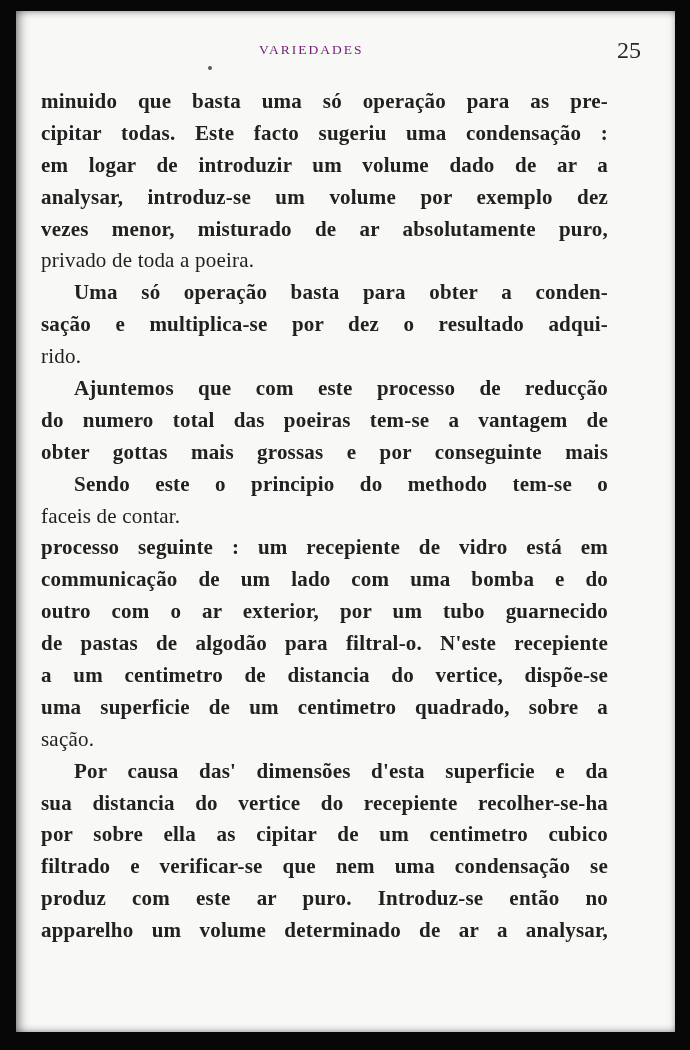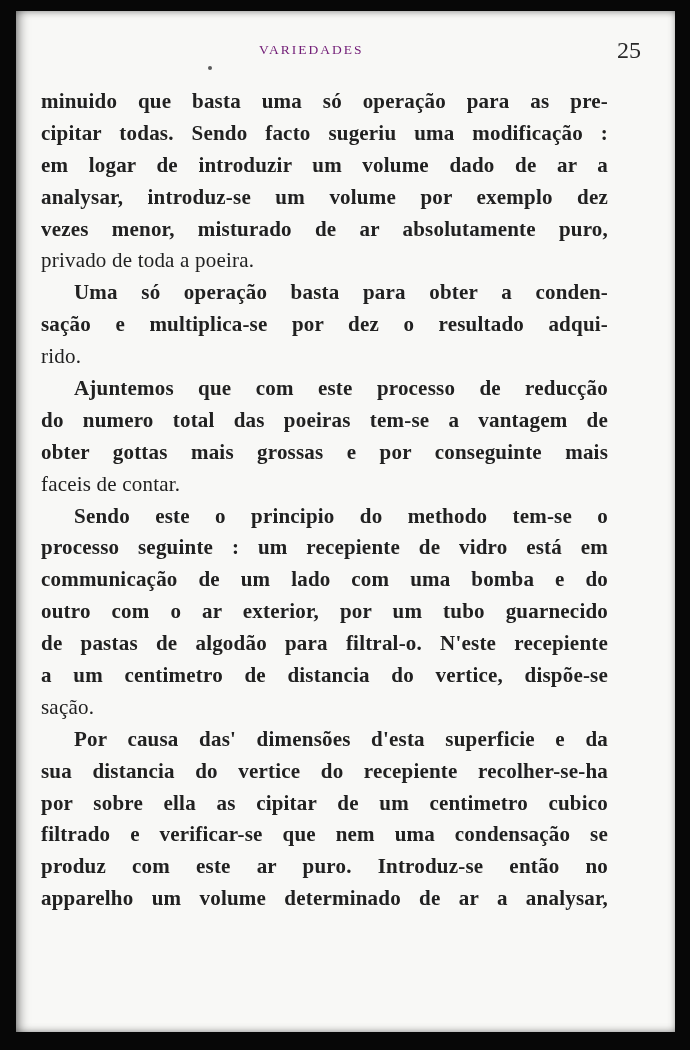--- a/index.html
+++ b/index.html
@@ -87,38 +87,39 @@
   <div class="book-page">
 
     <span class="running-title">VARIEDADES</span>
 
     <span class="page-number">25</span>
 
     <span class="scan-speck"></span>
 
     <div class="page-body">
         <div class="line j">minuido que basta uma só operação para as pre-</div>
-        <div class="line j">cipitar todas. Sendo facto sugeriu uma modificação :</div>
+        <div class="line j">cipitar todas. Este facto sugeriu uma condensação :</div>
         <div class="line j">em logar de introduzir um volume dado de ar a</div>
         <div class="line j">analysar, introduz-se um volume por exemplo dez</div>
         <div class="line j">vezes menor, misturado de ar absolutamente puro,</div>
         <div class="line">privado de toda a poeira.</div>
         <div class="line j indent">Uma só operação basta para obter a conden-</div>
         <div class="line j">sação e multiplica-se por dez o resultado adqui-</div>
         <div class="line">rido.</div>
         <div class="line j indent">Ajuntemos que com este processo de reducção</div>
         <div class="line j">do numero total das poeiras tem-se a vantagem de</div>
         <div class="line j">obter gottas mais grossas e por conseguinte mais</div>
+        <div class="line j indent">Sendo este o principio do methodo tem-se o</div>
         <div class="line">faceis de contar.</div>
-        <div class="line j indent">Sendo este o principio do methodo tem-se o</div>
         <div class="line j">processo seguinte : um recepiente de vidro está em</div>
         <div class="line j">communicação de um lado com uma bomba e do</div>
         <div class="line j">outro com o ar exterior, por um tubo guarnecido</div>
         <div class="line j">de pastas de algodão para filtral-o. N'este recepiente</div>
         <div class="line j">a um centimetro de distancia do vertice, dispõe-se</div>
+        <div class="line j">uma superficie de um centimetro quadrado, sobre a</div>
         <div class="line">sação.</div>
         <div class="line j indent">Por causa das' dimensões d'esta superficie e da</div>
         <div class="line j">sua distancia do vertice do recepiente recolher-se-ha</div>
         <div class="line j">por sobre ella as cipitar de um centimetro cubico</div>
         <div class="line j">filtrado e verificar-se que nem uma condensação se</div>
         <div class="line j">produz com este ar puro. Introduz-se então no</div>
         <div class="line j">apparelho um volume determinado de ar a analysar,</div>
       </div>
 
   </div>

